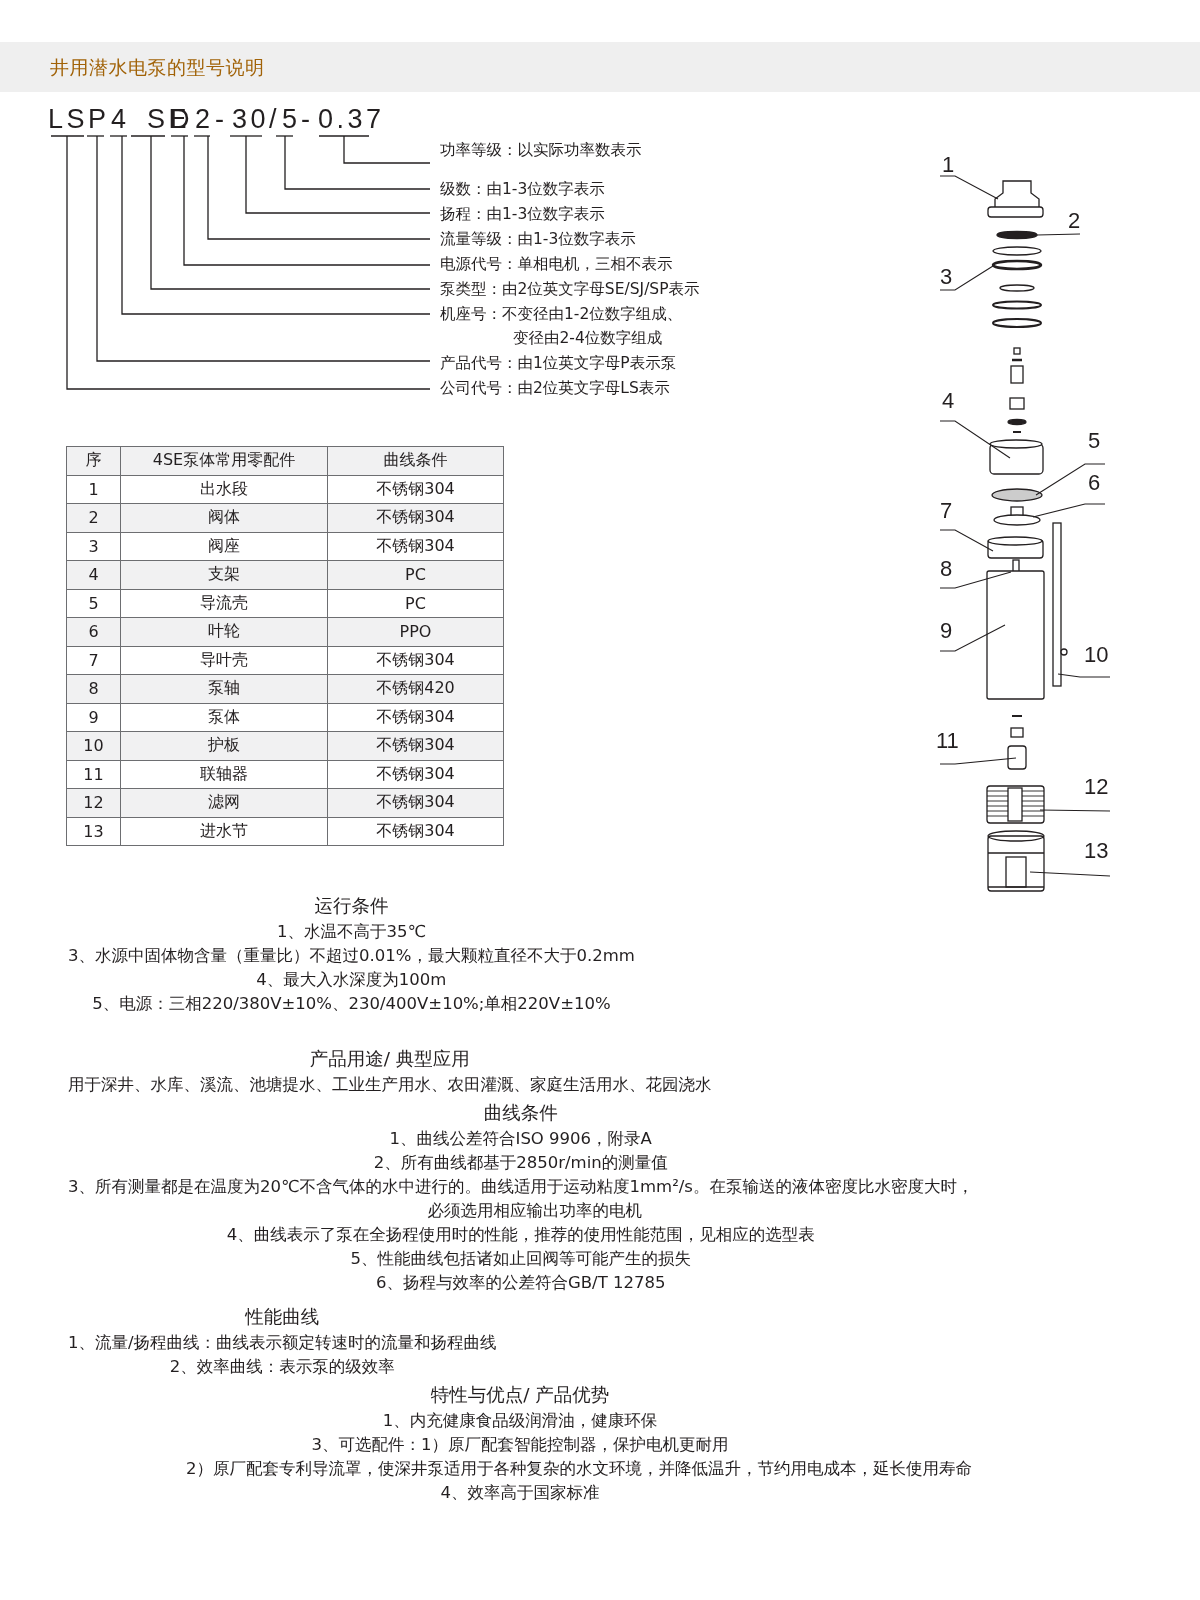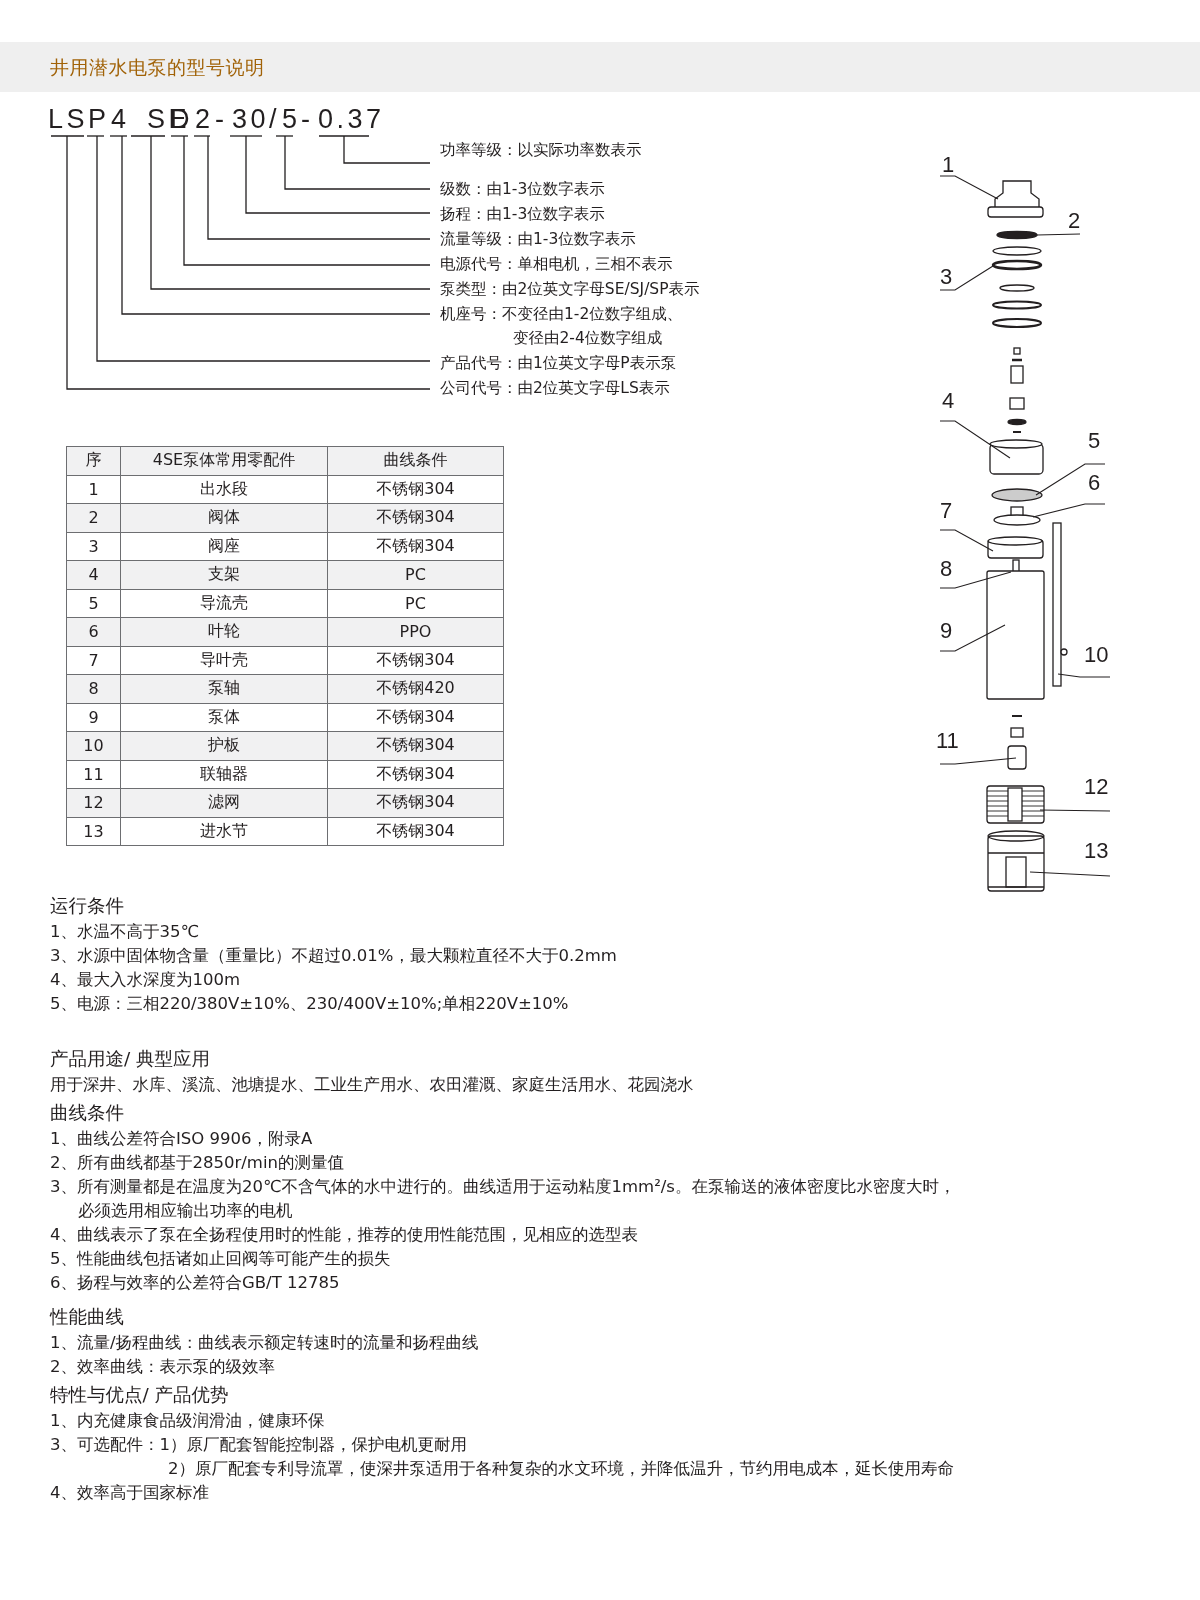--- a/index.html
+++ b/index.html
@@ -33,21 +33,21 @@
     font-weight: normal;
   }
   table.parts tr.shade td, table.parts tr.shade th { background: #f1f1f2; }
   table.parts .c0 { width: 53px; }
   table.parts .c1 { width: 206px; }
   table.parts .c2 { width: 175px; }
   .diagram { position: absolute; left: 920px; top: 140px; width: 200px; height: 760px; }
   .callout {
     position: absolute; font-family: "Liberation Sans", sans-serif; font-size: 22px; color: #231f20;
   }
-  .text-block { position: absolute; left: 50px; font-size: 16.5px; line-height: 24px; }
+  .text-block { position: absolute; left: 68px; font-size: 16.5px; line-height: 24px; text-align: center; }
   .sec-title { font-size: 18.5px; line-height: 28px; }
   .line { white-space: nowrap; }
   .indent-1 { padding-left: 28px; }
   .indent-2 { padding-left: 118px; }
 </style>
 </head>
 <body>
 
 <div class="header-band"></div>
 <div class="header-title">井用潜水电泵的型号说明</div>

